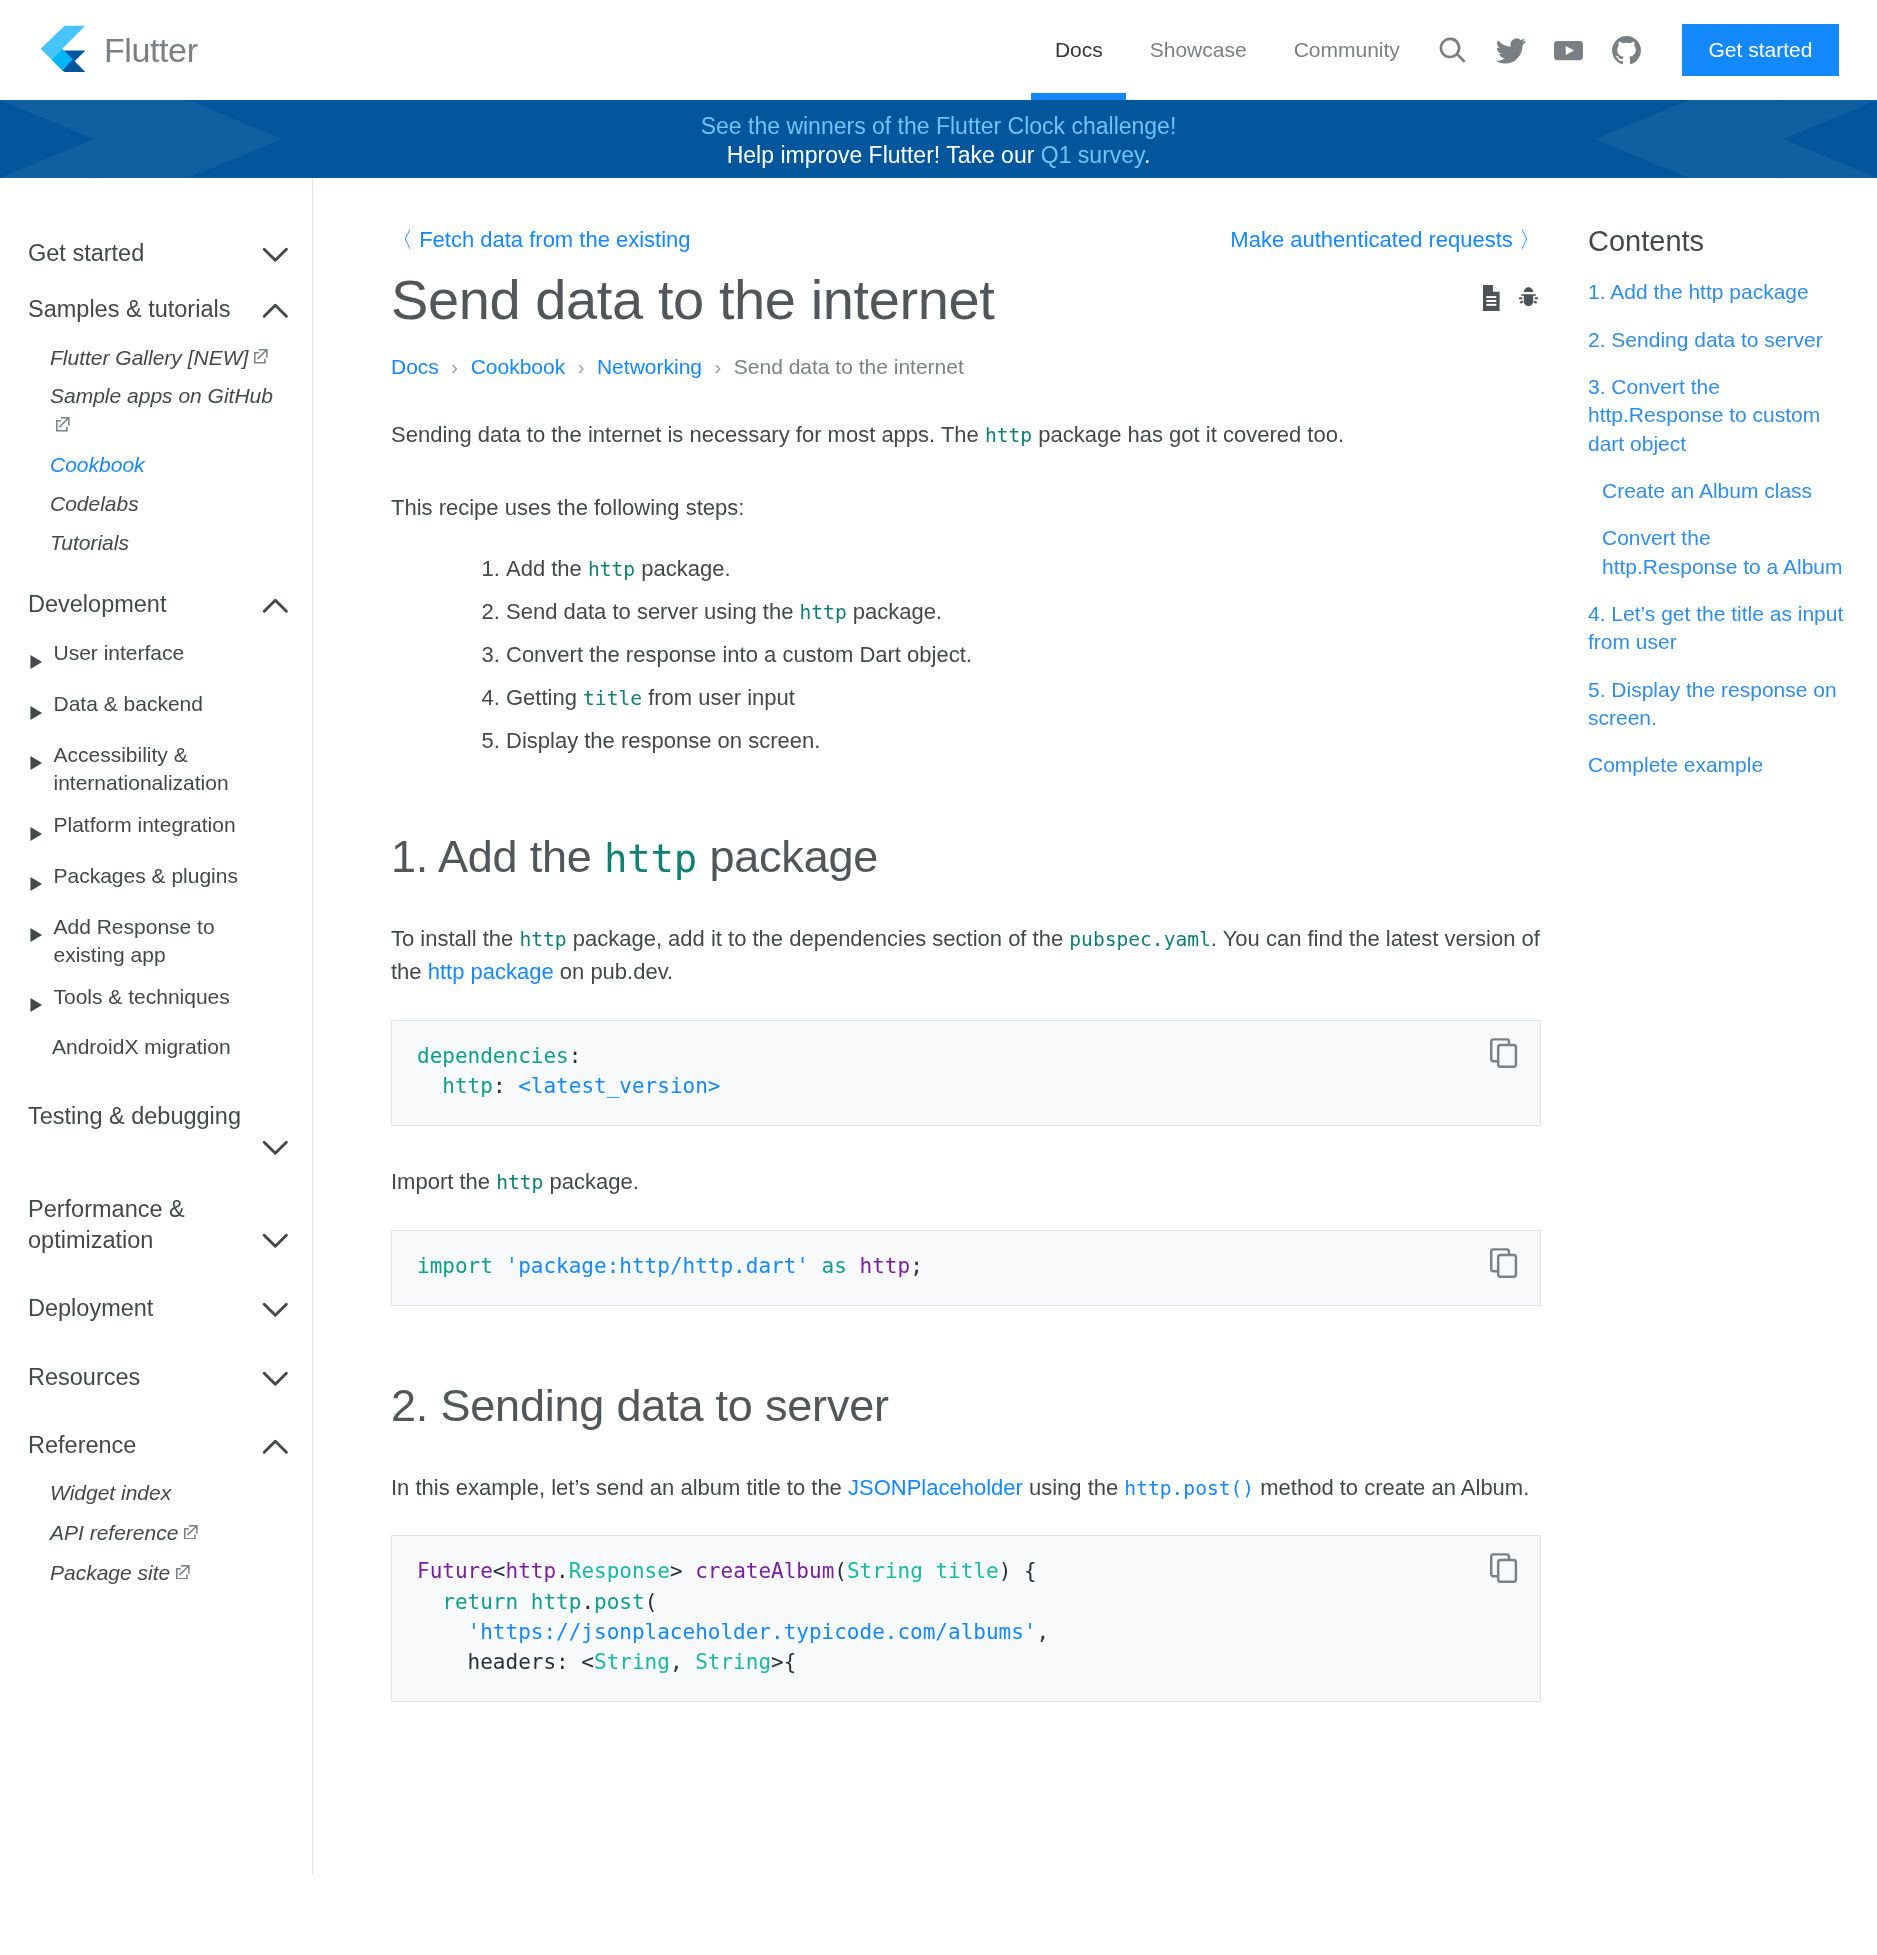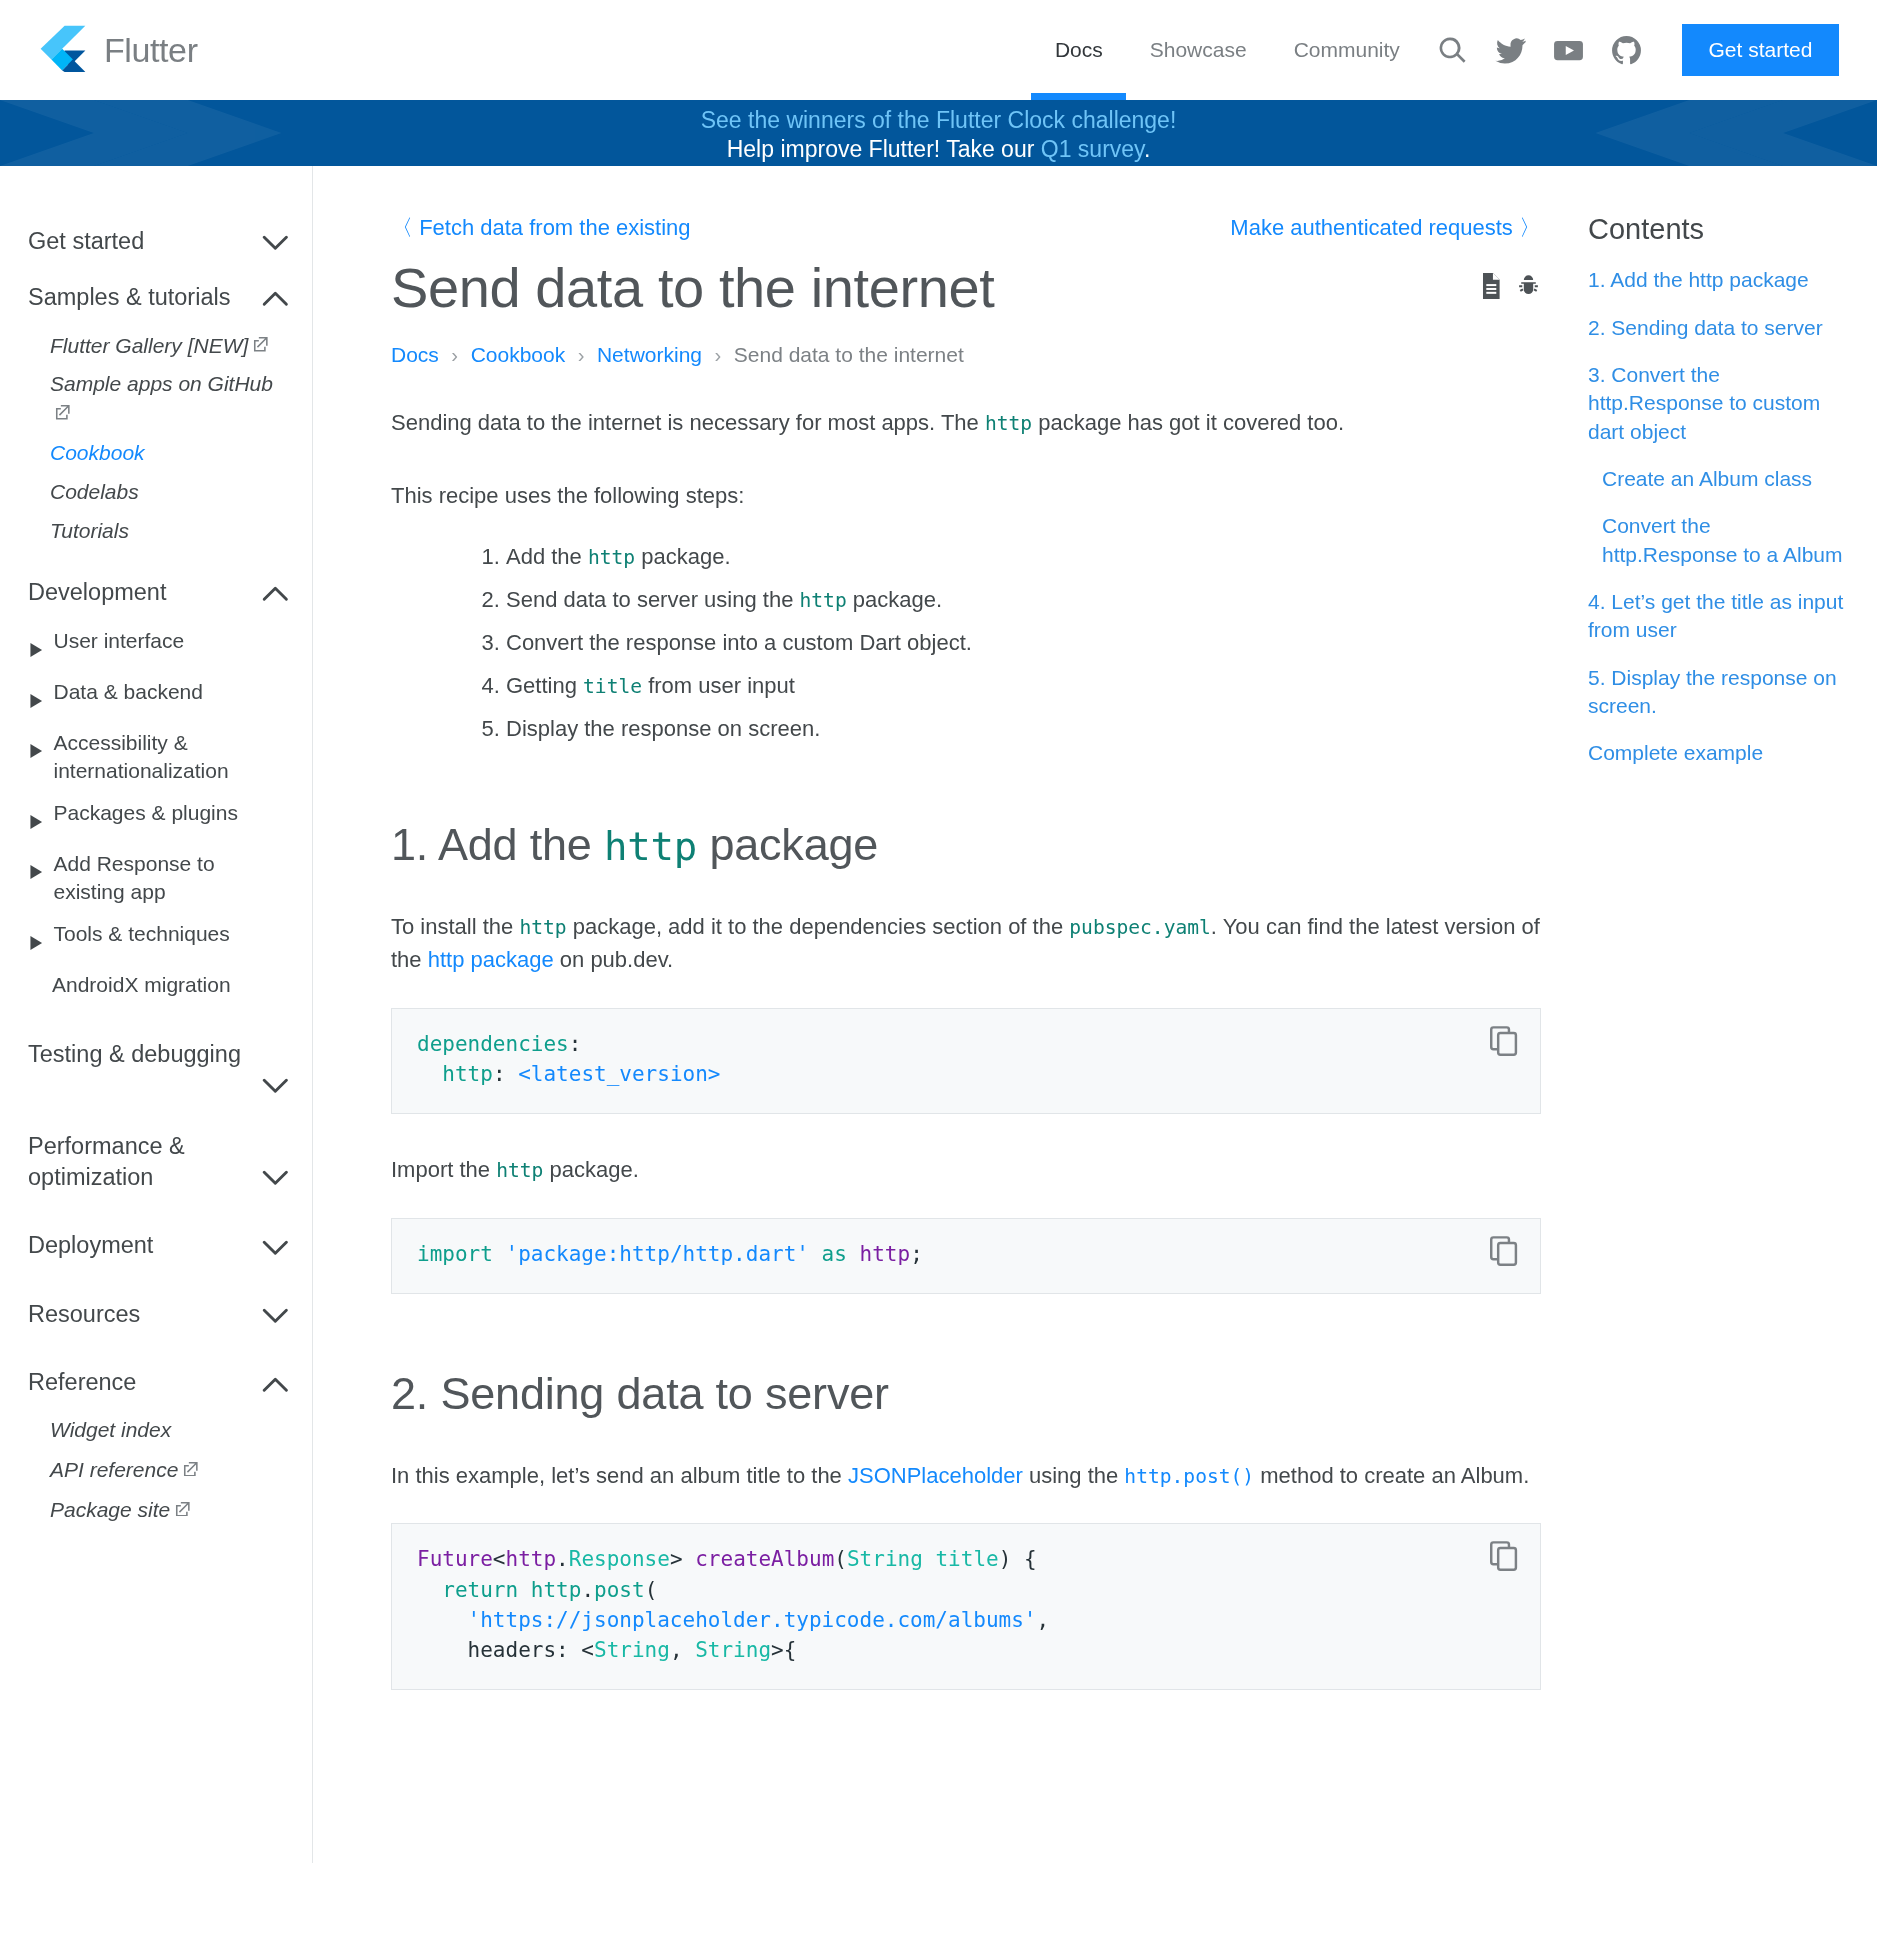--- a/index.html
+++ b/index.html
@@ -67,21 +67,21 @@
     display: flex;
     align-items: center;
     justify-content: center;
     margin-left: 26.6px;
     white-space: nowrap;
   }
 
   
   .banner {
     position: relative;
-    height: 66px;
+    height: 78px;
     background: #02569b;
     overflow: hidden;
     display: flex;
     flex-direction: column;
     align-items: center;
     justify-content: center;
     padding-top: 4.7px;
   }
   .banner-deco { position: absolute; top: 0; left: 0; width: 100%; height: 100%; pointer-events: none; }
   .banner-line { font-size: 23px; line-height: 1.28; color: #ffffff; }
@@ -372,20 +372,26 @@
     <div class="side-sub">
         <span class="caret"><svg width="12.5" height="14" viewBox="0 0 10 12">
             <polygon points="0,0 10,6 0,12" fill="#43484b"></polygon>
           </svg></span>
         <span class="lbl">Accessibility &amp; internationalization</span>
       </div>
     <div class="side-sub">
         <span class="caret"><svg width="12.5" height="14" viewBox="0 0 10 12">
             <polygon points="0,0 10,6 0,12" fill="#43484b"></polygon>
           </svg></span>
+        <span class="lbl">Platform integration</span>
+      </div>
+    <div class="side-sub">
+        <span class="caret"><svg width="12.5" height="14" viewBox="0 0 10 12">
+            <polygon points="0,0 10,6 0,12" fill="#43484b"></polygon>
+          </svg></span>
         <span class="lbl">Packages &amp; plugins</span>
       </div>
     <div class="side-sub">
         <span class="caret"><svg width="12.5" height="14" viewBox="0 0 10 12">
             <polygon points="0,0 10,6 0,12" fill="#43484b"></polygon>
           </svg></span>
         <span class="lbl">Add Response to existing app</span>
       </div>
     <div class="side-sub">
         <span class="caret"><svg width="12.5" height="14" viewBox="0 0 10 12">

